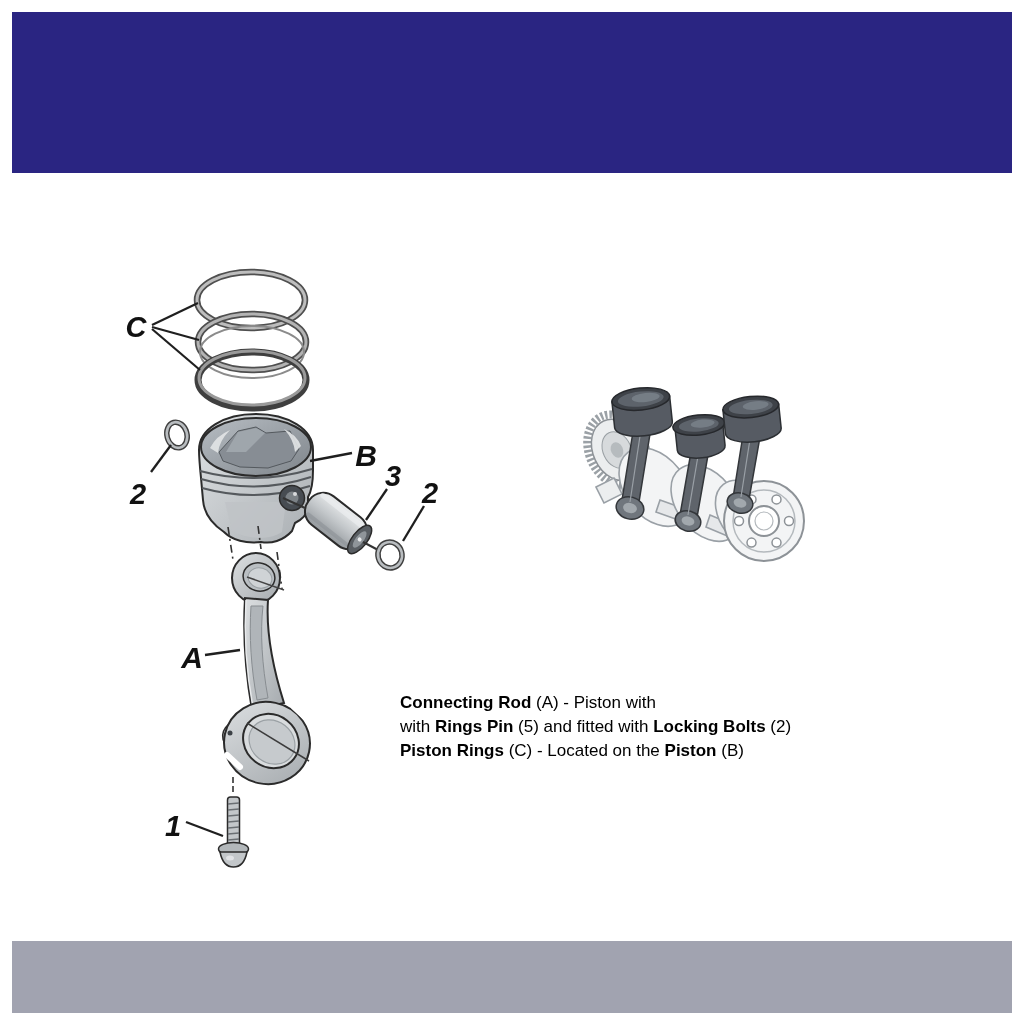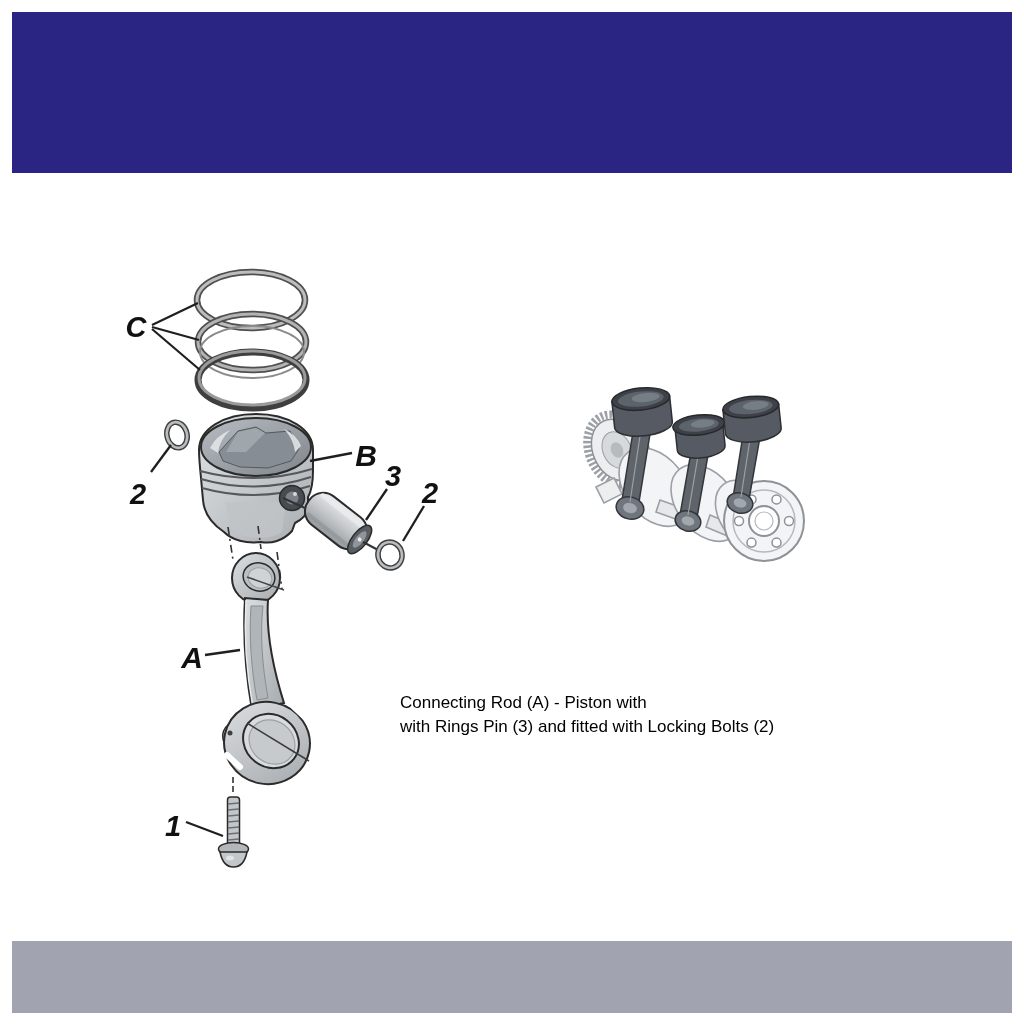--- a/index.html
+++ b/index.html
@@ -13,21 +13,21 @@
   .band-bottom{top:941px;height:72px;background:#a1a3b0;}
   .diagram-svg{position:absolute;left:0;top:0;width:1024px;height:1024px;}
   .callout{
     font-family:"Liberation Sans", sans-serif;
     font-weight:bold;font-style:italic;fill:#111111;
   }
   .desc{
     position:absolute;left:400px;top:691px;width:500px;
     font-size:17px;line-height:24.2px;color:#000000;white-space:nowrap;
   }
-  .desc .b{font-weight:normal;}
+  .desc .b{font-weight:bold;}
 </style>
 </head>
 <body>
 
 <div class="band band-top" style="background: rgb(42, 37, 130);"></div>
 <div class="band band-bottom" style="background: rgb(161, 163, 176);"></div>
 
 <svg class="diagram-svg" viewBox="0 0 1024 1024">
   <defs>
     <linearGradient id="gPiston" x1="0" y1="0" x2="1" y2="1">
@@ -222,14 +222,15 @@
         <ellipse cx="751" cy="407" rx="28" ry="10.5" fill="#3e4248" stroke="#26282c" stroke-width="1.5"></ellipse>
         <ellipse cx="751" cy="407" rx="22" ry="7" fill="#5d636b"></ellipse>
         <ellipse cx="756" cy="406" rx="13" ry="4.2" fill="#787f88" opacity="0.9"></ellipse>
       </g>
     </g>
   </g>
 </svg>
 
 <div class="desc">
   <div><span class="b">Connecting Rod</span><span> (A) - Piston with</span></div>
-  <div><span>with </span><span class="b">Rings Pin</span><span> (3) and fitted with </span><span class="b">Locking Bolts</span><span> (2)</span></div>
+  <div><span>with </span><span class="b">Rings Pin</span><span> (5) and fitted with </span><span class="b">Locking Bolts</span><span> (2)</span></div>
+  <div><span class="b">Piston Rings</span><span> (C) - Located on the </span><span class="b">Piston</span><span> (B)</span></div>
 </div>
 
 </body></html>

